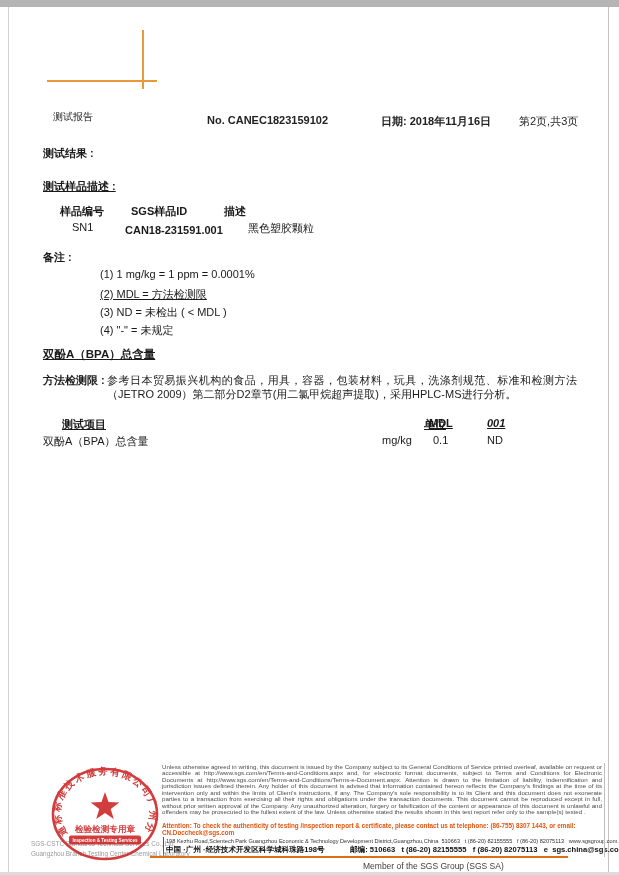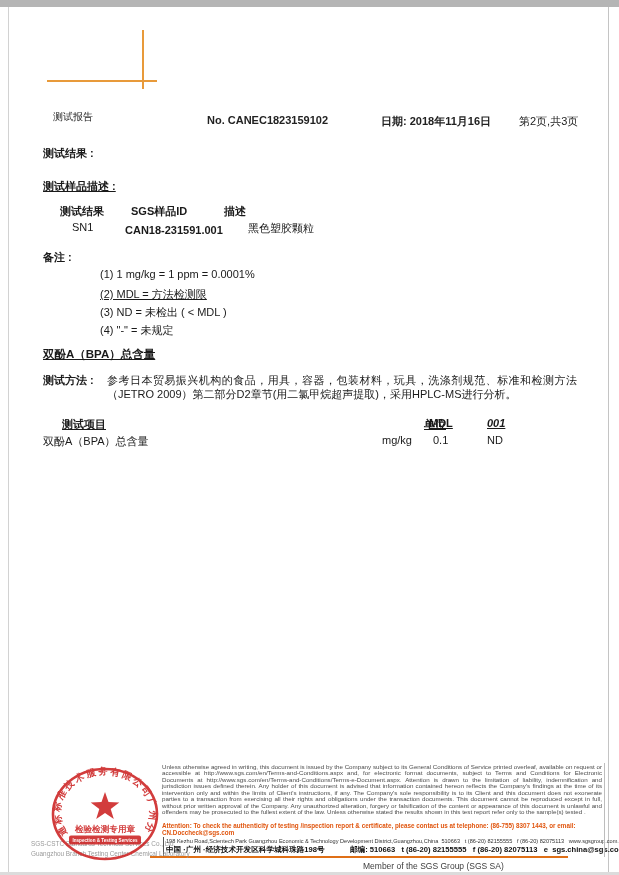--- a/index.html
+++ b/index.html
@@ -69,35 +69,35 @@
   <div class="abs logo-vline"></div>
 
   <div class="abs doc-title">测试报告</div>
   <div class="abs report-no">No. CANEC1823159102</div>
   <div class="abs report-date">日期: 2018年11月16日</div>
   <div class="abs page-info">第2页,共3页</div>
 
   <div class="abs results-label">测试结果 :</div>
 
   <div class="abs sample-heading">测试样品描述 :</div>
-  <div class="abs s-col" style="left:60px;top:204px;">测试结果</div>
+  <div class="abs s-col" style="left:60px;top:204px;">样品编号</div>
   <div class="abs s-col" style="left:131px;top:204px;">SGS样品ID</div>
   <div class="abs s-col" style="left:224px;top:204px;">描述</div>
   <div class="abs s-cell" style="left:72px;top:221px;">SN1</div>
   <div class="abs s-cell" style="left:125px;top:224px;font-weight:bold;">CAN18-231591.001</div>
   <div class="abs s-cell" style="left:216px;top:221px;margin-left:32px;">黑色塑胶颗粒</div>
 
   <div class="abs notes-heading">备注 :</div>
   <div class="abs note-item" style="top:268px;">(1) 1 mg/kg = 1 ppm = 0.0001%</div>
   <div class="abs note-item" style="top:287px;text-decoration:underline;">(2) MDL = 方法检测限</div>
   <div class="abs note-item" style="top:305px;">(3) ND = 未检出 ( &lt; MDL )</div>
   <div class="abs note-item" style="top:323px;">(4) "-" = 未规定</div>
 
   <div class="abs bpa-heading">双酚A（BPA）总含量</div>
-  <div class="abs method-label">测试方法 :</div>
+  <div class="abs method-label">方法检测限 :</div>
   <div class="abs method-text">参考日本贸易振兴机构的食品，用具，容器，包装材料，玩具，洗涤剂规范、标准和检测方法（JETRO 2009）第二部分D2章节(用二氯甲烷超声提取)，采用HPLC-MS进行分析。</div>
 
   <div class="abs t-head" style="left:62px;top:417px;">测试项目</div>
   <div class="abs t-head" style="left:384px;top:417px;margin-left:40px;">单位</div>
   <div class="abs t-head" style="left:429px;top:417px;">MDL</div>
   <div class="abs t-head t-italic" style="left:487px;top:417px;">001</div>
   <div class="abs t-cell" style="left:43px;top:434px;">双酚A（BPA）总含量</div>
   <div class="abs t-cell" style="left:382px;top:434px;">mg/kg</div>
   <div class="abs t-cell" style="left:433px;top:434px;">0.1</div>
   <div class="abs t-cell" style="left:487px;top:434px;">ND</div>

